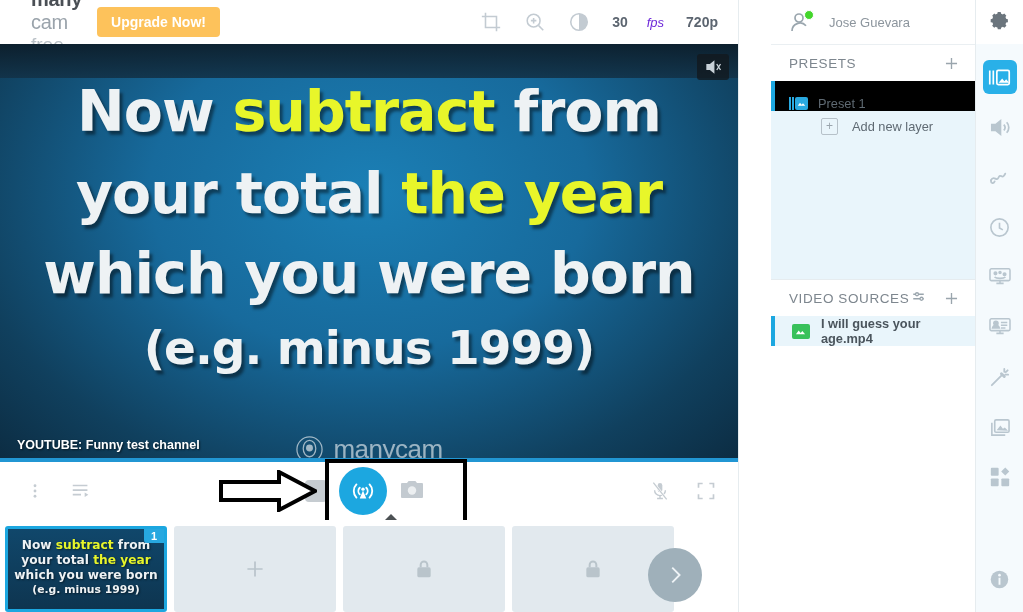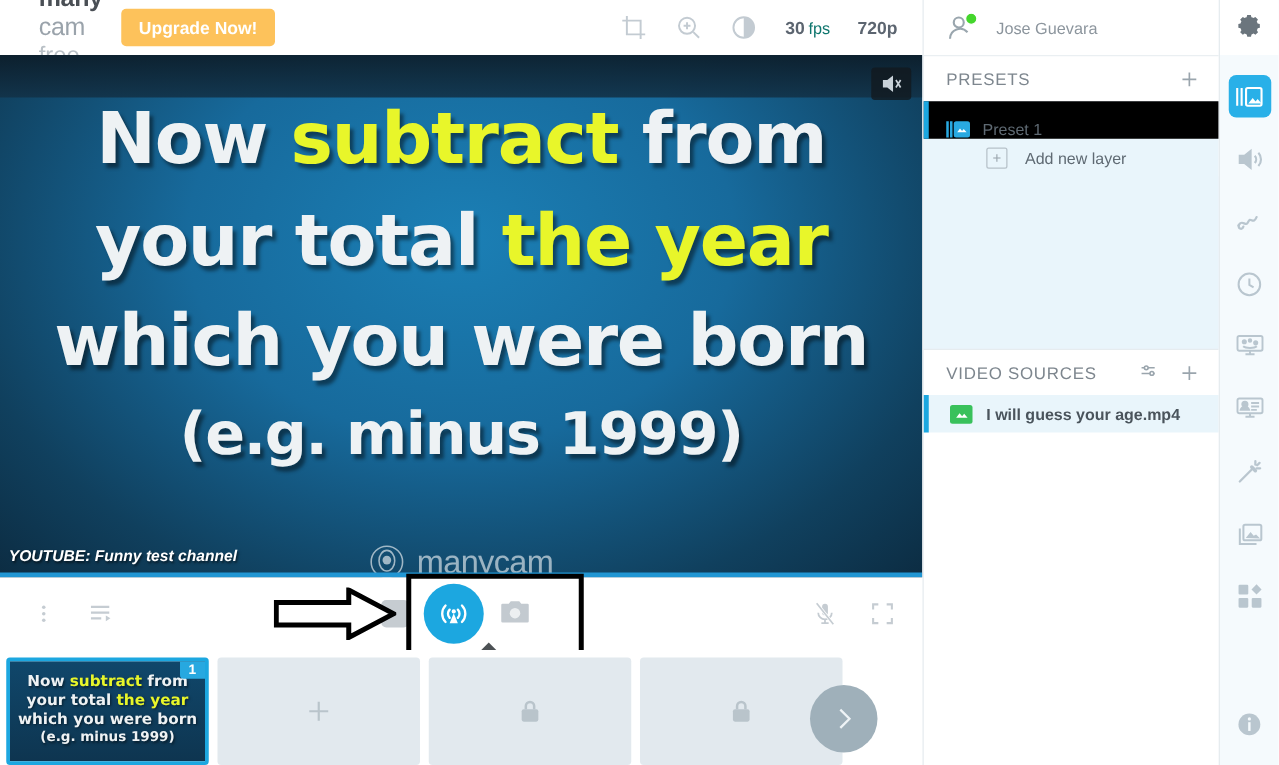--- a/index.html
+++ b/index.html
@@ -23,21 +23,21 @@
   .logo .free{font-size:19px;color:#b9c0c6;margin-left:7px;}
   .upgrade{
     margin-left:22px;background:#fdc25b;color:#fff;border:none;
     font-size:14px;font-weight:bold;border-radius:4px;
     padding:7px 14px;cursor:pointer;font-family:"Liberation Sans",sans-serif;
   }
   .topright{margin-left:auto;display:flex;align-items:center;gap:22px;margin-right:20px;}
   .ticon{width:22px;height:22px;color:#c3cbd2;display:block;cursor:pointer;}
   .ticon svg{display:block;}
   .fps{font-size:14px;color:#5c6570;font-weight:bold;}
-  .fps span.unit{font-weight:normal;color:#0f766e;font-size:13px;margin-left:3px;}
+  .fps span.unit{font-weight:normal;color:#6d28d9;font-size:13px;margin-left:19px;font-style:italic;}
   .res{font-size:14px;color:#5c6570;font-weight:bold;}
 
   
   .preview{
     position:absolute;left:0;top:44px;width:738px;height:418px;
     background:radial-gradient(ellipse at 50% 35%, #1b7fb5 0%, #176a9c 42%, #10405e 78%, #0c2c42 100%);
     overflow:hidden;
   }
   .preview:before{
     content:"";position:absolute;left:0;top:0;right:0;height:34px;
@@ -52,22 +52,22 @@
   .vline.small{font-size:47px;}
   .w{color:#eef2f4;}
   .y{color:#e8f62a;}
   .mcwm{
     position:absolute;left:0;right:0;top:390px;text-align:center;
     color:rgba(255,255,255,.58);font-size:26px;letter-spacing:-0.5px;
     display:flex;align-items:center;justify-content:center;gap:9px;
   }
   .mcwm .ring{width:29px;height:29px;}
   .ytag{
-    position:absolute;left:7px;bottom:10px;color:#ffffff;font-size:12.5px;
-    font-weight:bold;text-shadow:1px 1px 2px rgba(0,0,0,.6);font-style:italic;
+    position:absolute;left:17px;bottom:10px;color:#ffffff;font-size:12.5px;
+    font-weight:bold;text-shadow:1px 1px 2px rgba(0,0,0,.6);
   }
   .mutebtn{
     position:absolute;right:9px;top:10px;width:32px;height:26px;border-radius:3px;
     background:rgba(18,24,30,.78);display:flex;align-items:center;justify-content:center;
     cursor:pointer;
   }
   .preview-bottom-line{position:absolute;left:0;bottom:0;width:100%;height:4px;background:#2196d3;}
 
   
   .controlbar{
@@ -128,21 +128,21 @@
   .thumb .lock,.thumb .plus{color:#b9c4cb;}
   .nextcirc{
     position:absolute;right:-28px;top:22px;width:54px;height:54px;border-radius:50%;
     background:#9fb0ba;display:flex;align-items:center;justify-content:center;cursor:pointer;
   }
   .thumbwrap-last{position:relative;}
 
   
   .rpanel{
     position:absolute;left:738px;top:0;width:237px;height:612px;background:#fff;
-    border-left:1px solid #e6ecef;box-sizing:border-box;
+    border-left:1px solid #e6ecef;box-sizing:border-box;padding-left:32px;
   }
   .userrow{
     height:44px;display:flex;align-items:center;border-bottom:1px solid #eaeff2;padding-left:18px;
   }
   .avatar{position:relative;width:24px;height:24px;color:#9aa6ae;}
   .avatar .dot{
     position:absolute;right:-1px;top:0;width:8px;height:8px;border-radius:50%;
     background:#44d62c;border:1px solid #fff;
   }
   .uname{margin-left:16px;font-size:13px;color:#8c959d;}

